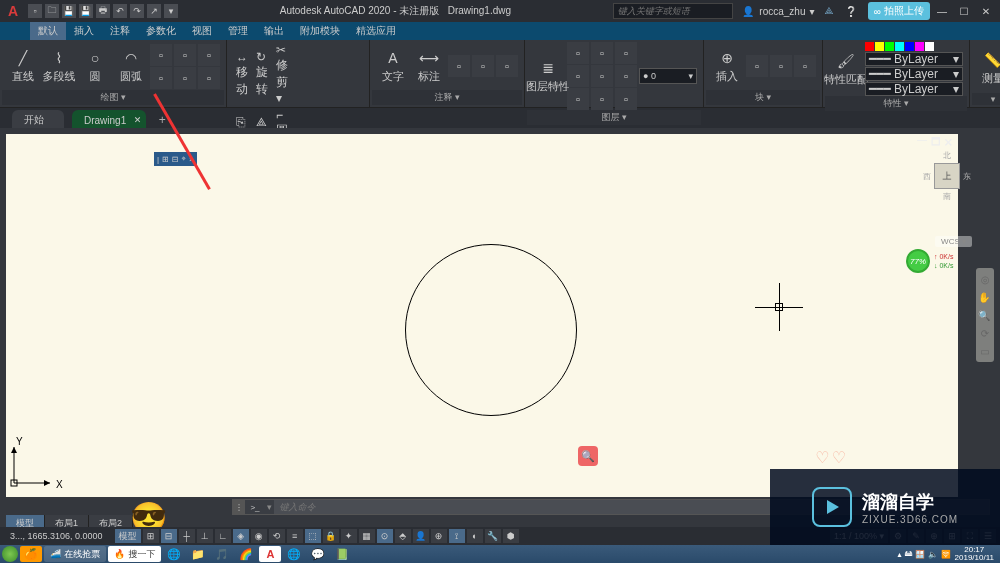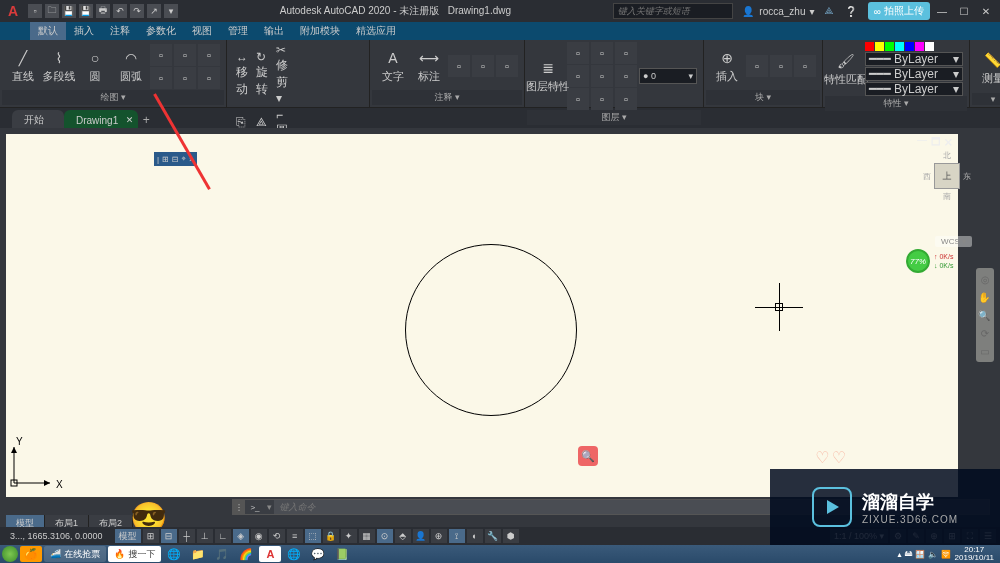--- a/index.html
+++ b/index.html
@@ -30,21 +30,21 @@
 .big-btn .icon { width: 20px; height: 20px; display: flex; align-items: center; justify-content: center; color: #ccc; font-size: 14px; }
 .big-btn .lbl { font-size: 11px; color: #ccc; white-space: nowrap; }
 .small-btn { width: 22px; height: 22px; display: flex; align-items: center; justify-content: center; color: #ccc; font-size: 11px; background: #3a3d43; }
 .small-btn-row { display: flex; gap: 2px; }
 .btn-col { display: flex; flex-direction: column; gap: 1px; }
 .text-btn { display: flex; align-items: center; gap: 3px; font-size: 12px; color: #ccc; padding: 1px 3px; }
 .layer-dd { width: 58px; height: 16px; background: #1a1d23; border: 1px solid #555; color: #ccc; font-size: 9px; display: flex; align-items: center; padding: 0 3px; }
 .prop-dd { width: 98px; height: 14px; background: #1a1d23; border: 1px solid #555; color: #ccc; font-size: 12px; display: flex; align-items: center; padding: 0 3px; }
 
 
-.filetabs { height: 20px; background: #2a2d33; display: flex; align-items: end; padding-left: 12px; gap: 0; }
+.filetabs { height: 20px; background: #2a2d33; display: flex; align-items: end; padding-left: 12px; gap: 8px; }
 .filetab { height: 18px; padding: 2px 20px 0 12px; background: #3a3d43; color: #ccc; font-size: 10px; border-radius: 6px 6px 0 0; display: flex; align-items: center; gap: 6px; position: relative; }
 .filetab.active { background: #14532d; }
 .filetab .close { font-size: 9px; position: absolute; right: 5px; }
 .addtab { width: 16px; height: 16px; color: #aaa; display: flex; align-items: center; justify-content: center; font-size: 12px; }
 
 
 .drawing-wrap { position: relative; flex: 1; background: #34373d; }
 .canvas { position: absolute; left: 6px; top: 6px; width: 952px; height: 363px; background: #fbf8e8; }
 .floating-toolbar { position: absolute; left: 148px; top: 18px; height: 14px; background: #2a5a8a; display: flex; align-items: center; gap: 3px; padding: 0 3px; font-size: 8px; color: #ccc; }
 .circle-shape { position: absolute; border: 1px solid #000; border-radius: 50%; }

